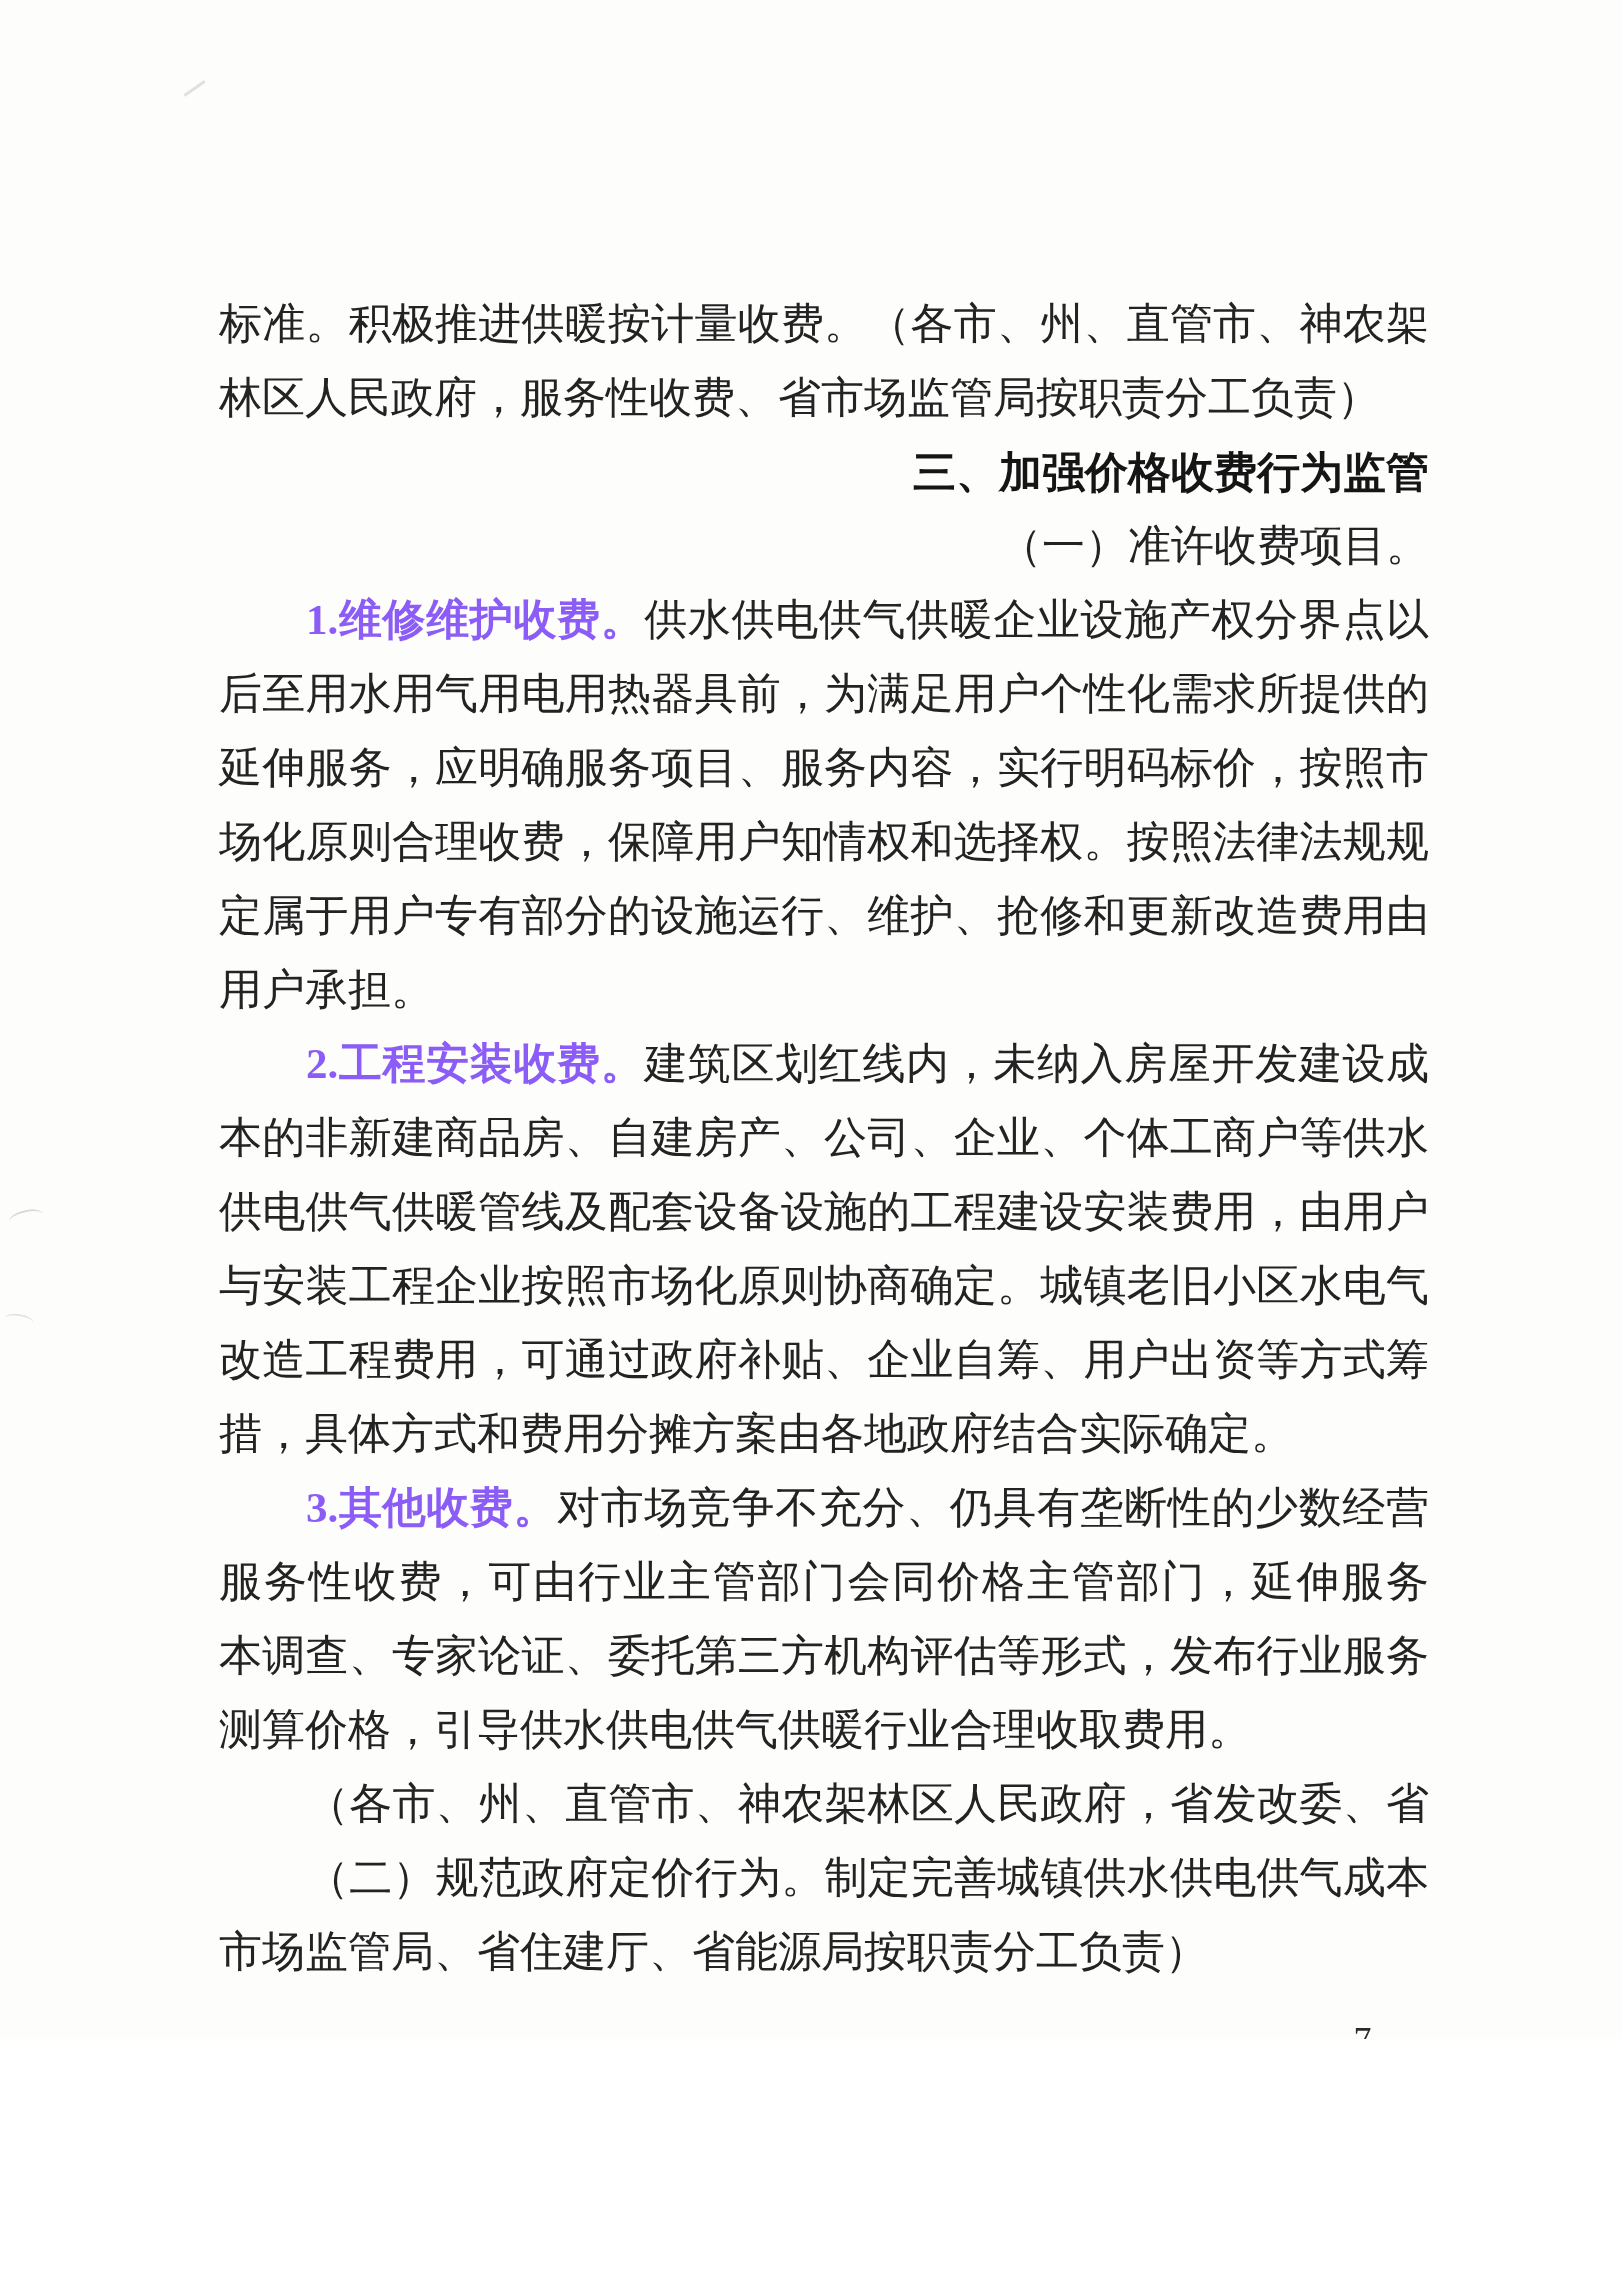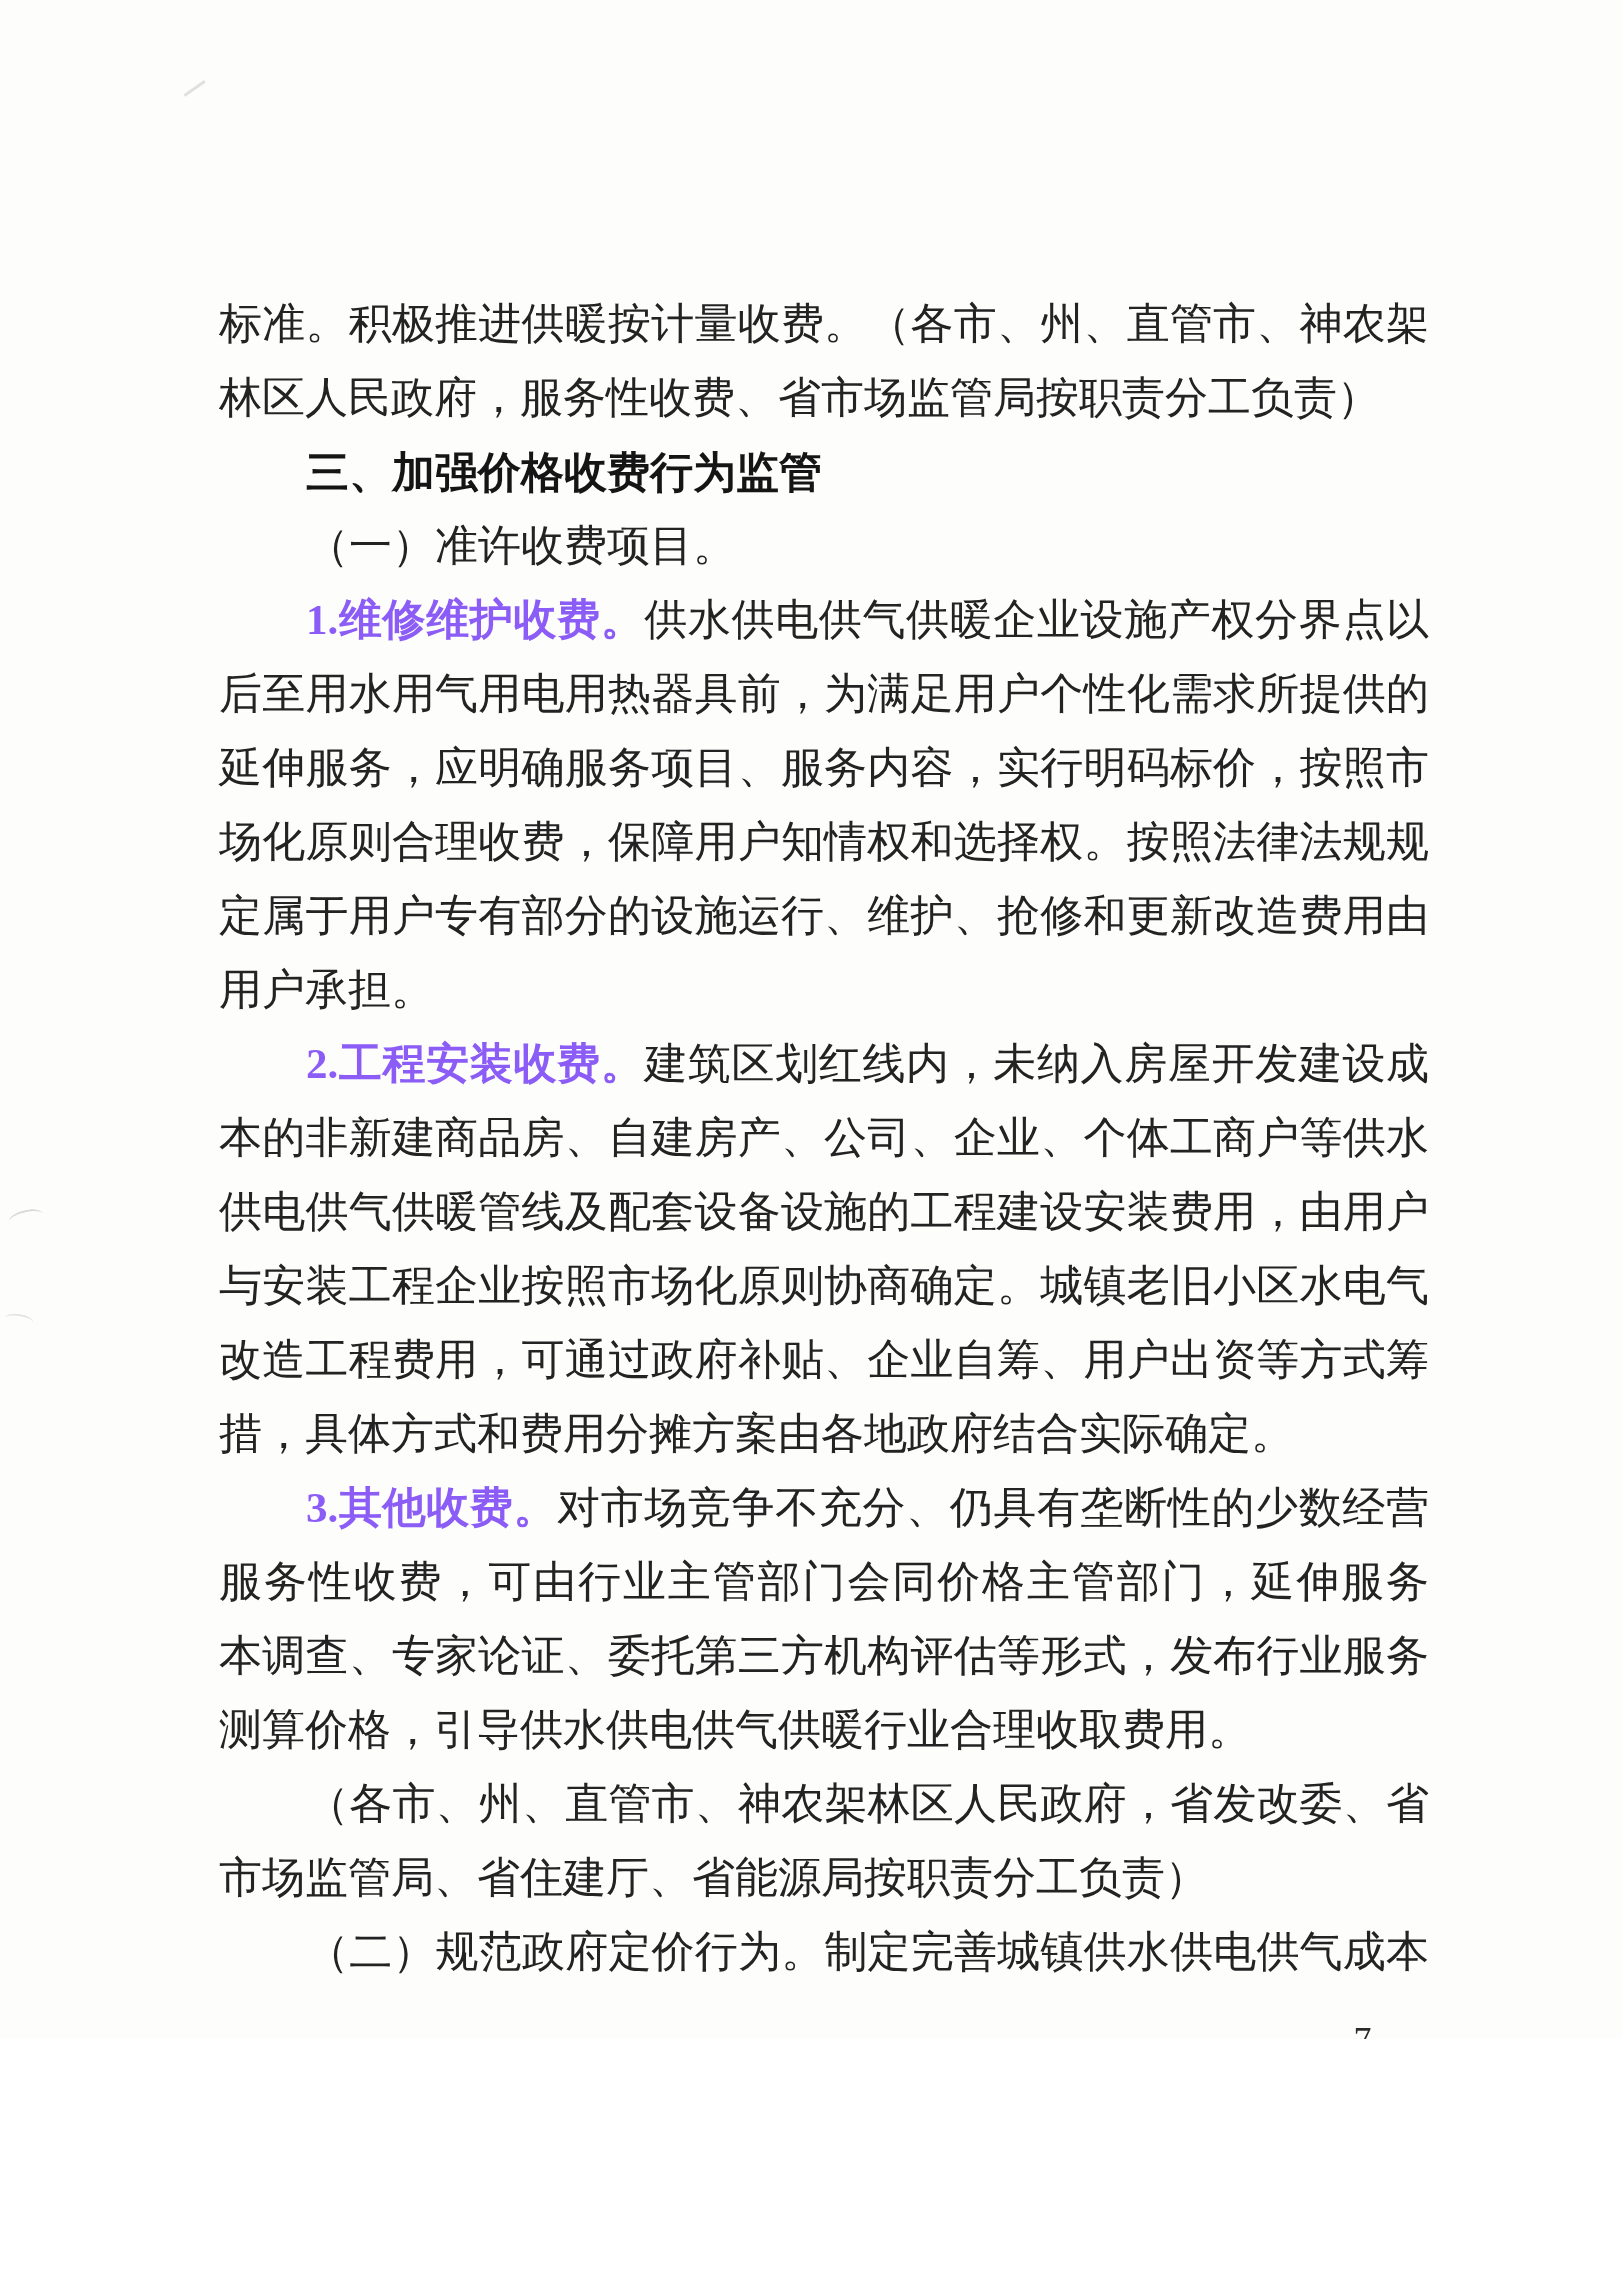--- a/index.html
+++ b/index.html
@@ -26,20 +26,21 @@
     line-height:74px;
     font-size:43px;
     color:#232323;
   }
   .line.full{
     text-align:justify;
     text-align-last:justify;
   }
   .indent{
     padding-left:87px;
+    text-align:right;
   }
   .heading{
     font-family:"Liberation Sans","DejaVu Sans",sans-serif;
     font-weight:700;
     color:#151515;
   }
   .bold-run{
     font-weight:700;
     color:#8b5cf6;
   }
@@ -101,22 +102,22 @@
     <div class="line full"><span>与安装工程企业按照市场化原则协商确定。城镇老旧小区水电气</span></div>
     <div class="line full"><span>改造工程费用，可通过政府补贴、企业自筹、用户出资等方式筹</span></div>
     <div class="line"><span>措，具体方式和费用分摊方案由各地政府结合实际确定。</span></div>
 
     <div class="line indent full"><span class="bold-run">3.其他收费。</span><span>对市场竞争不充分、仍具有垄断性的少数经营</span></div>
     <div class="line full"><span>服务性收费，可由行业主管部门会同价格主管部门，延伸服务</span></div>
     <div class="line full"><span>本调查、专家论证、委托第三方机构评估等形式，发布行业服务</span></div>
     <div class="line"><span>测算价格，引导供水供电供气供暖行业合理收取费用。</span></div>
 
     <div class="line indent full"><span>（各市、州、直管市、神农架林区人民政府，省发改委、省</span></div>
+    <div class="line indent full"><span>（二）规范政府定价行为。制定完善城镇供水供电供气成本</span></div>
+
     <div class="line"><span>市场监管局、省住建厅、省能源局按职责分工负责）</span></div>
-
-    <div class="line indent full"><span>（二）规范政府定价行为。制定完善城镇供水供电供气成本</span></div>
 
   </main>
 
   <div class="page-number">– 7 –</div>
 
 </div>
 
 
 </body></html>

